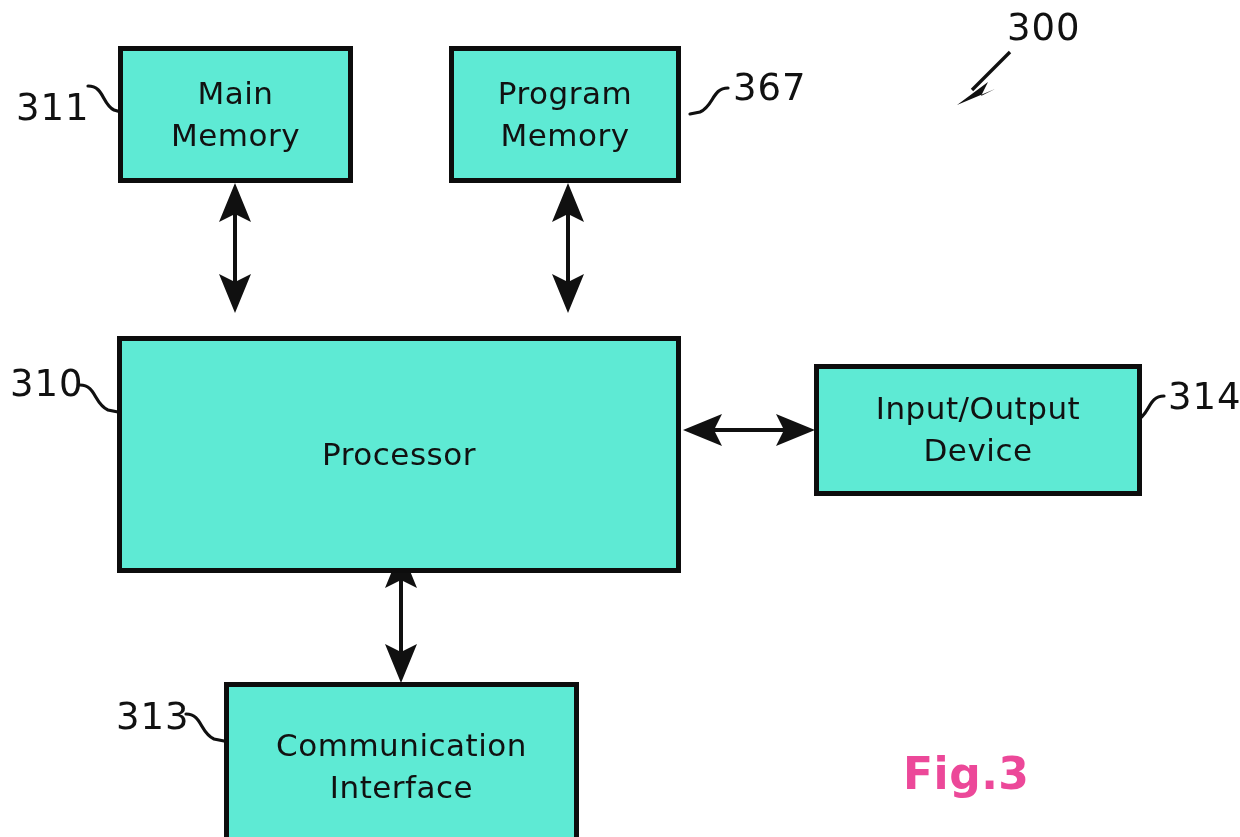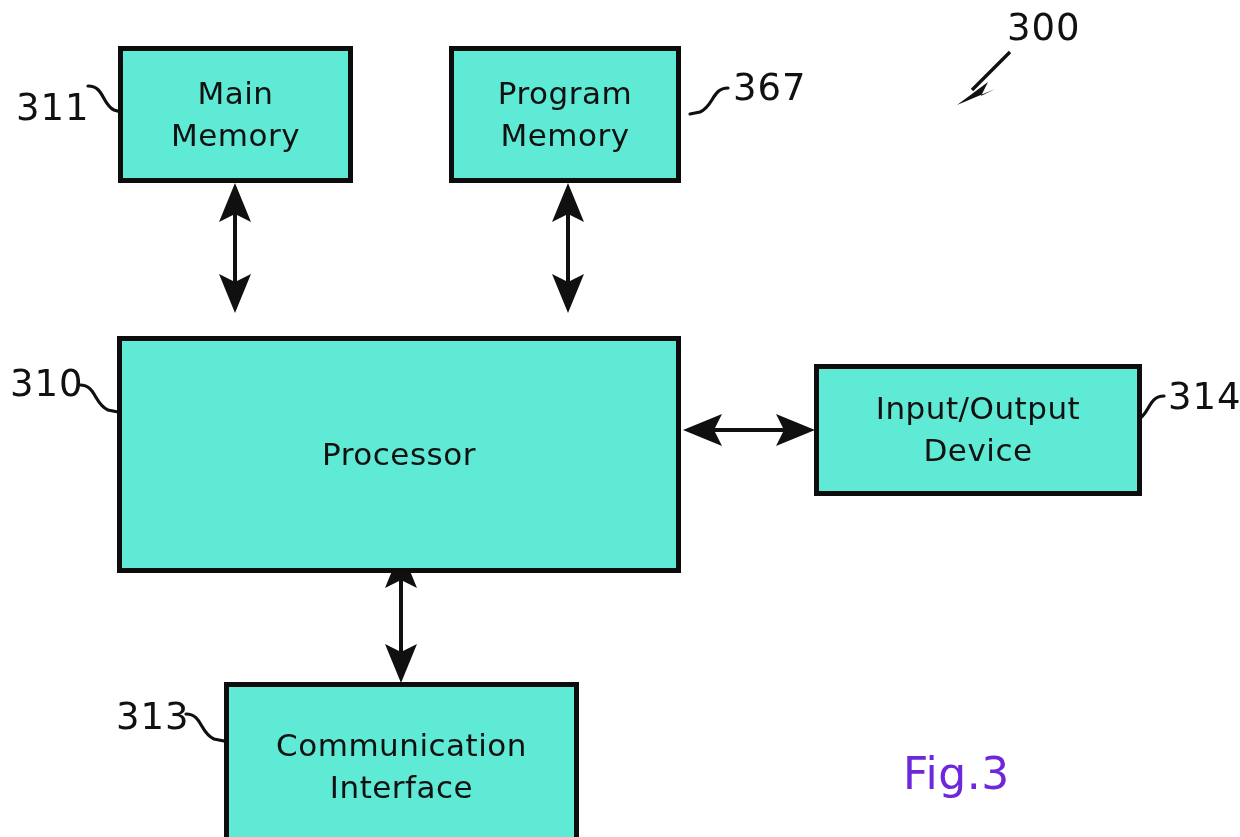--- a/index.html
+++ b/index.html
@@ -57,25 +57,26 @@
   #ref-310 { left: 10px;   top: 362px; }
   #ref-313 { left: 116px;  top: 695px; text-align: right; }
   #ref-314 { left: 1168px; top: 375px; }
   #ref-300 { left: 1007px; top: 6px;   }
 
   
   #fig-caption {
     position: absolute;
     left: 903px;
     top: 748px;
-    color: #6d28d9;
+    color: #ec4899;
     font-family: "DejaVu Sans", sans-serif;
     font-size: 44px;
     letter-spacing: 0.5px;
     white-space: nowrap;
+    font-weight: bold;
   }
 
   
   #overlay {
     position: absolute;
     left: 0; top: 0;
     width: 1240px;
     height: 837px;
     pointer-events: none;
   }

